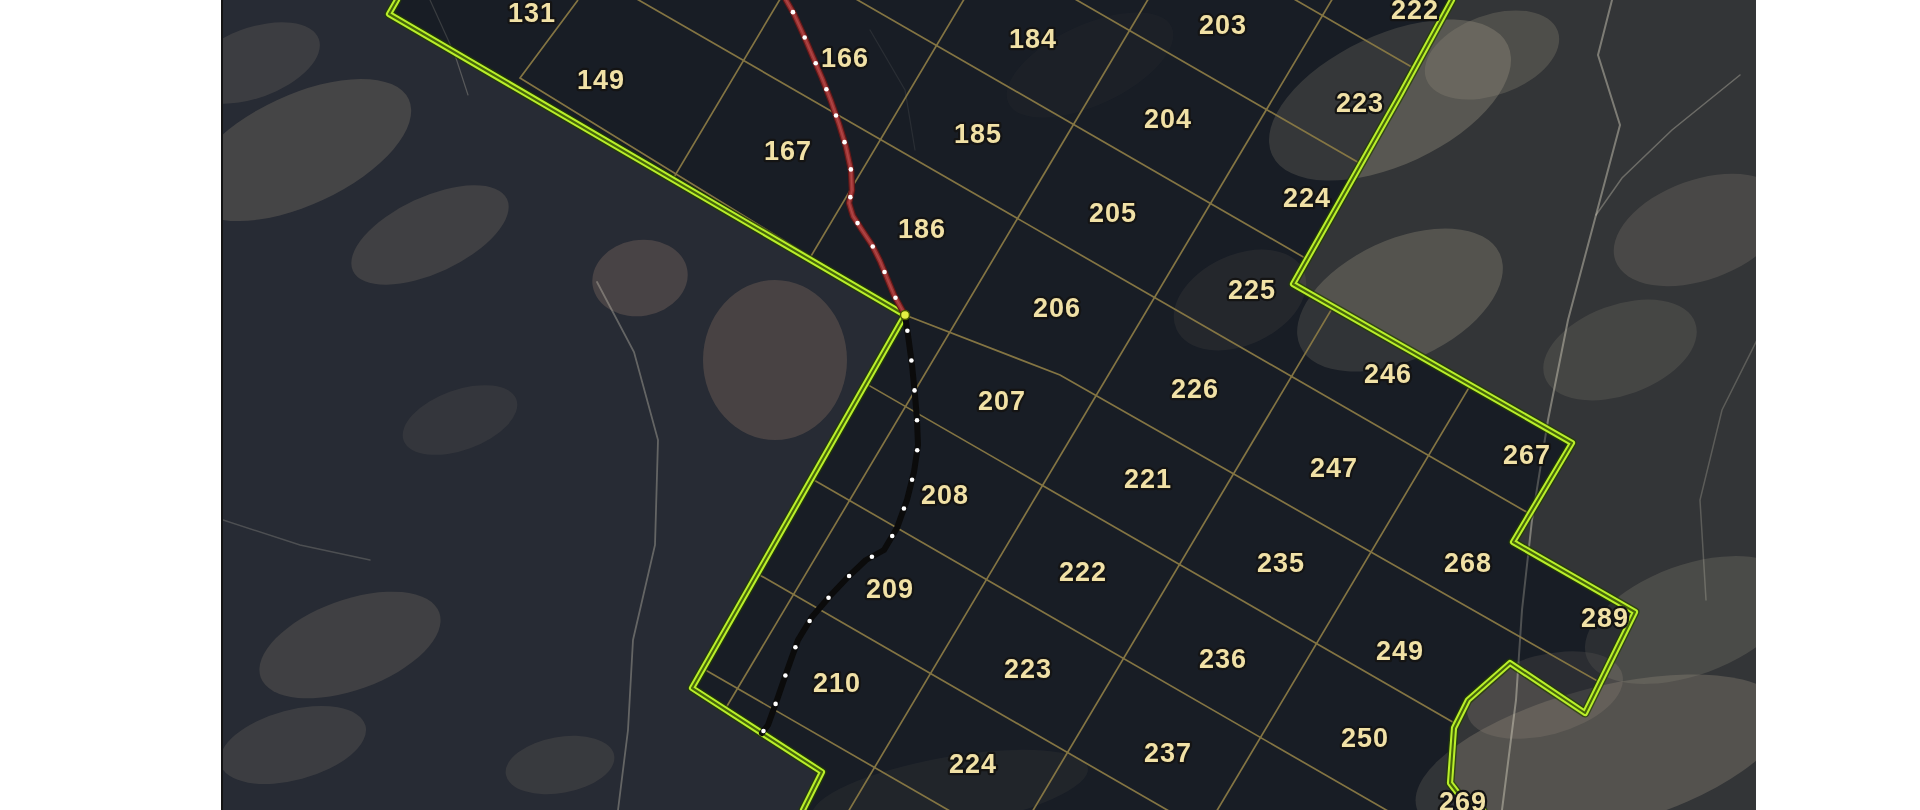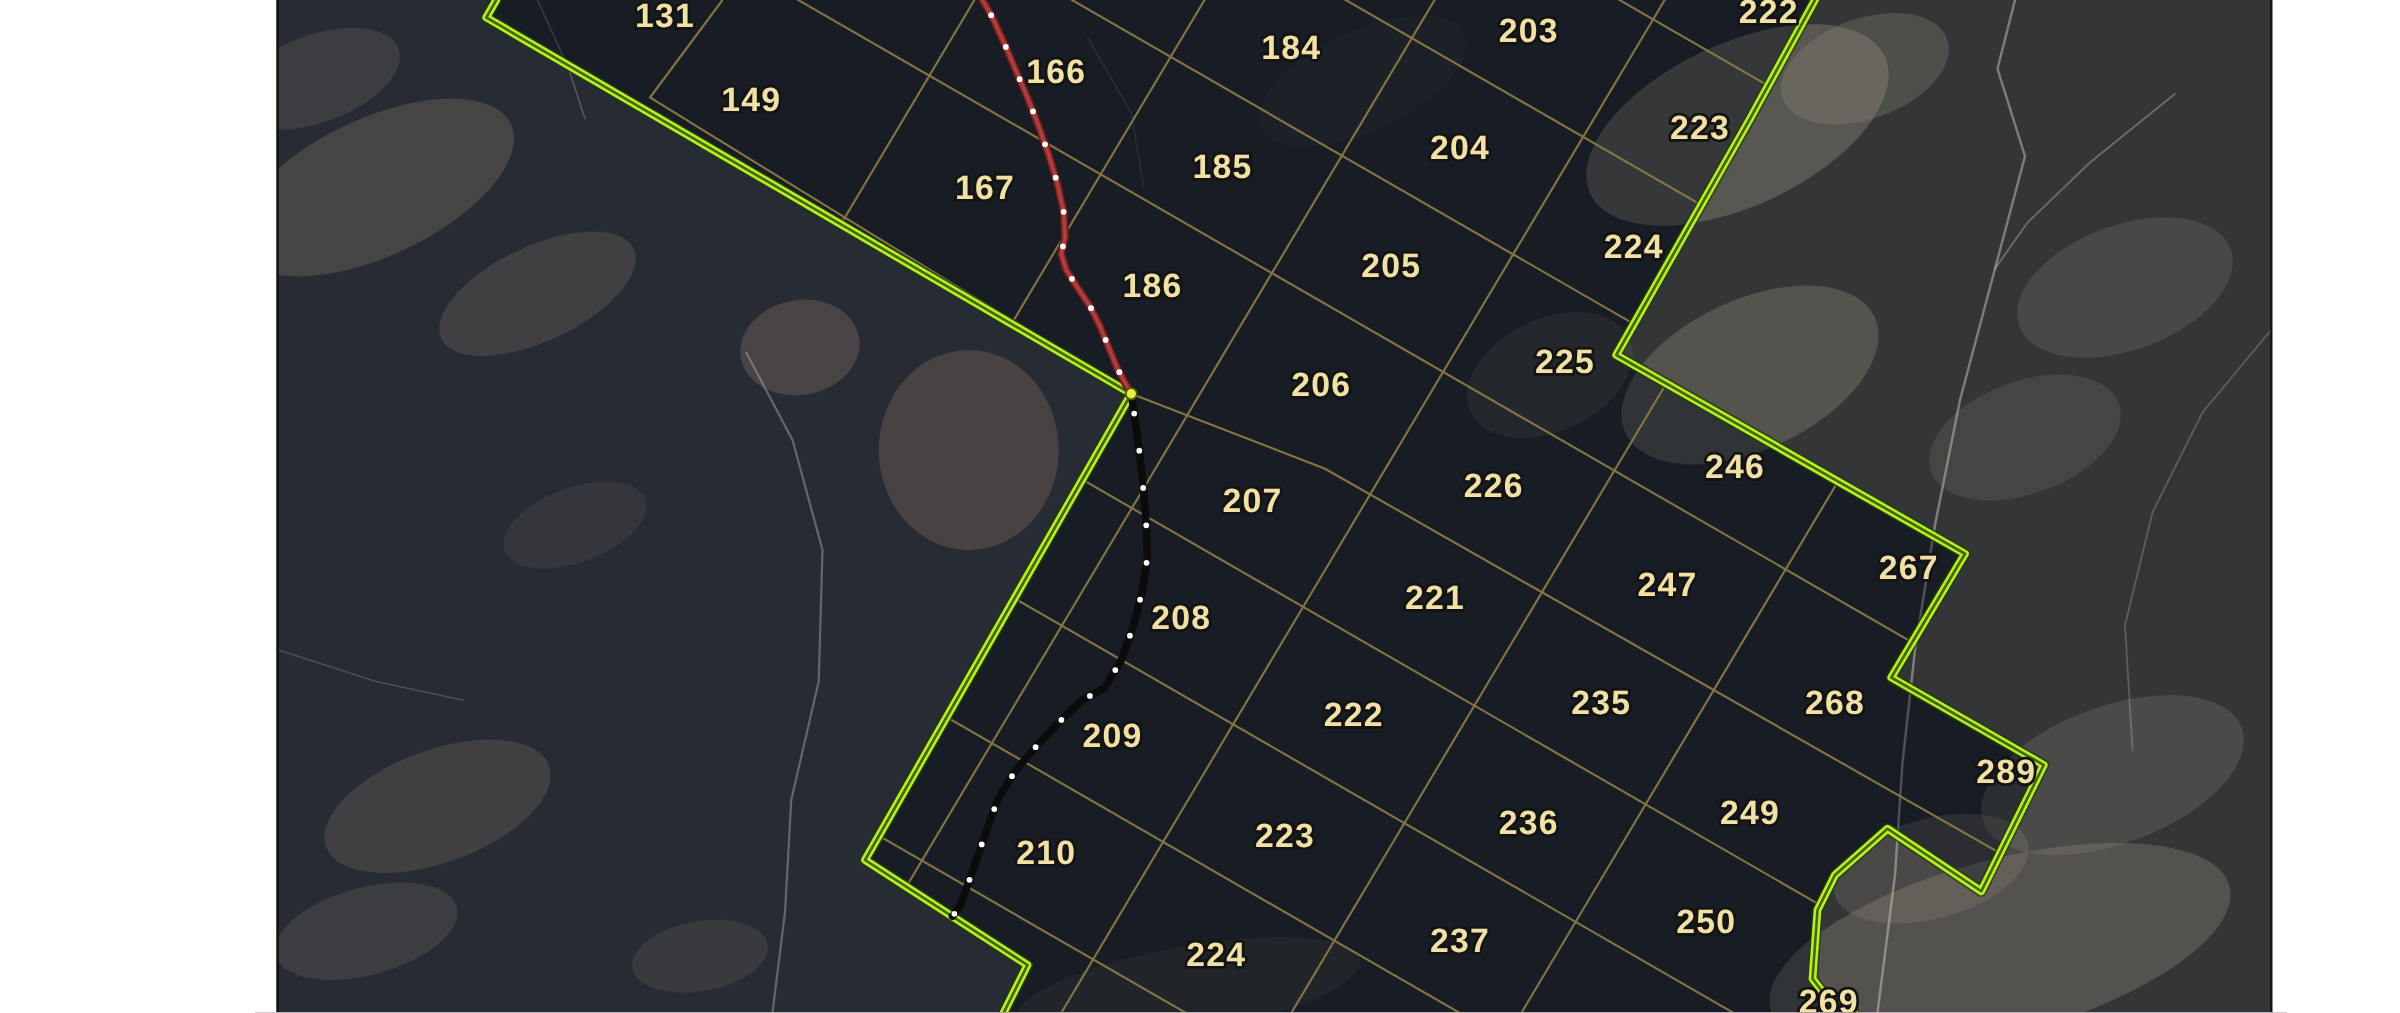--- a/index.html
+++ b/index.html
@@ -1,16 +1,16 @@
 <!DOCTYPE html>
 <html><head>
 <meta charset="utf-8">
 <style>
   html,body{margin:0;padding:0;background:#ffffff;}
-  .stage{position:relative;width:1920px;height:810px;overflow:hidden;background:#f9a8d4;
+  .stage{position:relative;width:1756px;height:810px;overflow:hidden;background:#bef264;
          font-family:"Liberation Sans", sans-serif;}
   #map-svg{display:block;width:1920px;height:810px;}
   .cmpt-label{font-family:"Liberation Sans", sans-serif;font-weight:bold;font-size:27px;
               letter-spacing:1px;text-anchor:middle;paint-order:stroke;stroke-linejoin:round;}
 </style>
 </head>
 <body>
 
 <div class="stage">
   <svg id="map-svg" viewBox="0 0 1920 810" xmlns="http://www.w3.org/2000/svg">

